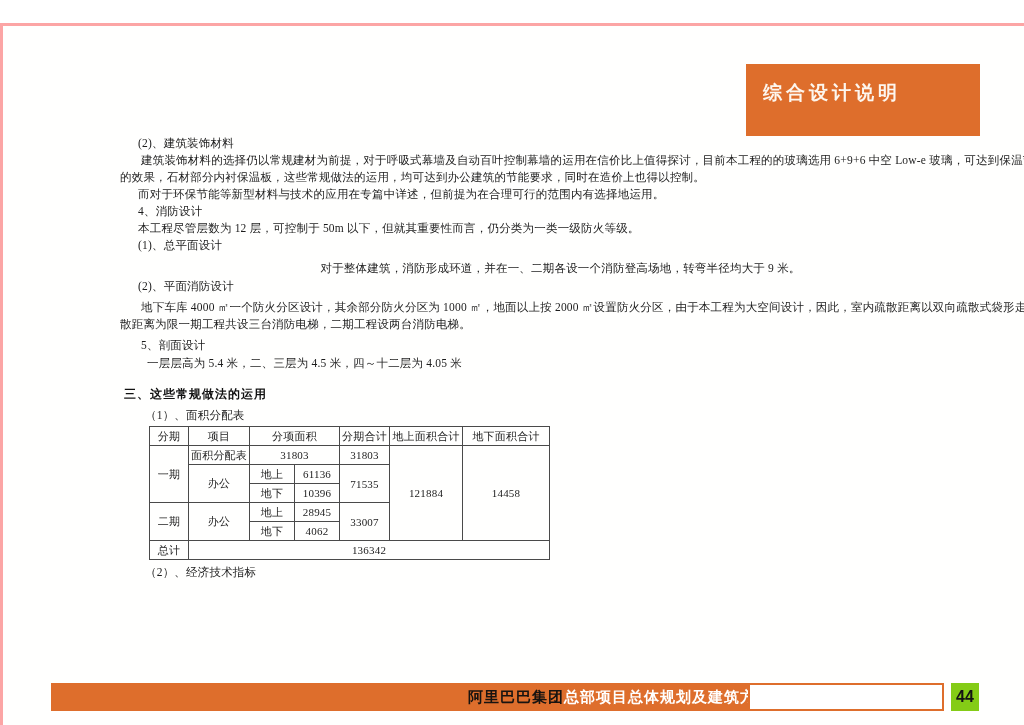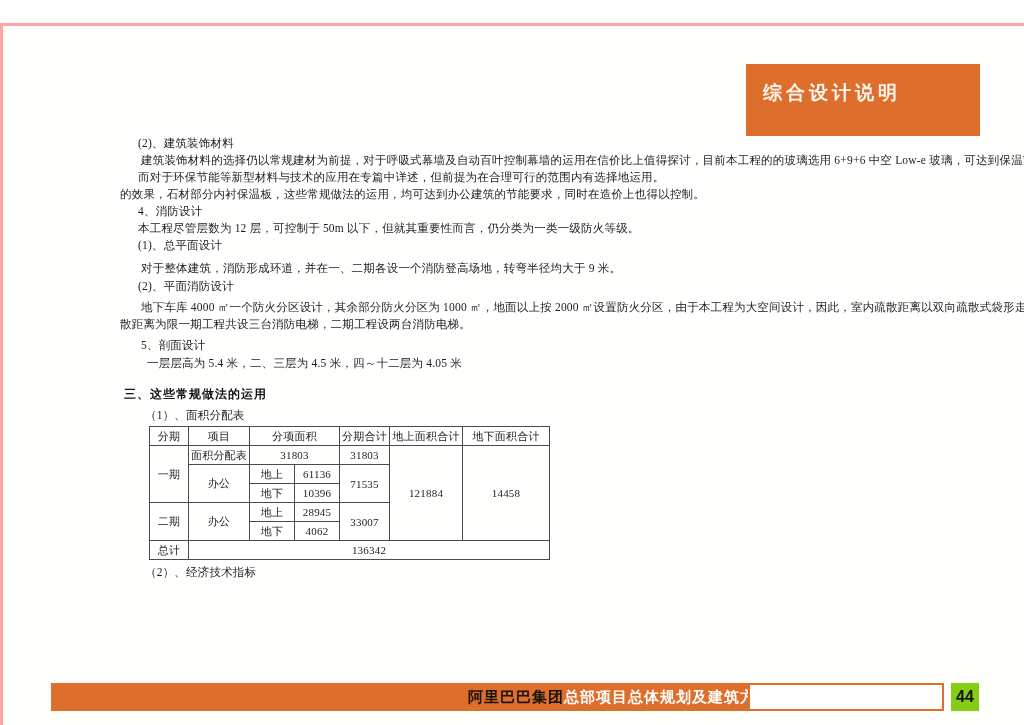--- a/index.html
+++ b/index.html
@@ -37,21 +37,21 @@
     width: 860px;
     font-size: 11.5px;
     color: #1c1c1c;
     letter-spacing: 0.2px;
   }
   .ln { line-height: 17px; white-space: nowrap; }
   .pl0  { padding-left: 0; }
   .pl1  { padding-left: 18px; }
   .pl2  { padding-left: 21px; }
   .pl3  { padding-left: 27px; }
-  .mt6 { margin-top: 6px; }
+  .mt6 { margin-top: 6px; text-align: center; }
   .mt4 { margin-top: 4px; }
   .mt1 { margin-top: 1px; }
   .section-heading {
     margin-top: 14px;
     padding-left: 4px;
     font-family: "Liberation Sans", sans-serif;
     font-weight: bold;
     font-size: 12px;
     color: #111;
     letter-spacing: 1px;
@@ -122,22 +122,22 @@
 
 <div class="page">
 
   <div class="header-block">
     <div class="title">综合设计说明</div>
   </div>
 
   <div class="content">
     <div class="ln pl1">(2)、建筑装饰材料</div>
     <div class="ln pl2">建筑装饰材料的选择仍以常规建材为前提，对于呼吸式幕墙及自动百叶控制幕墙的运用在信价比上值得探讨，目前本工程的的玻璃选用 6+9+6 中空 Low-e 玻璃，可达到保温节能</div>
+    <div class="ln pl0">的效果，石材部分内衬保温板，这些常规做法的运用，均可达到办公建筑的节能要求，同时在造价上也得以控制。</div>
     <div class="ln pl1">而对于环保节能等新型材料与技术的应用在专篇中详述，但前提为在合理可行的范围内有选择地运用。</div>
-    <div class="ln pl0">的效果，石材部分内衬保温板，这些常规做法的运用，均可达到办公建筑的节能要求，同时在造价上也得以控制。</div>
     <div class="ln pl1">4、消防设计</div>
     <div class="ln pl1">本工程尽管层数为 12 层，可控制于 50m 以下，但就其重要性而言，仍分类为一类一级防火等级。</div>
     <div class="ln pl1">(1)、总平面设计</div>
     <div class="ln pl2 mt6">对于整体建筑，消防形成环道，并在一、二期各设一个消防登高场地，转弯半径均大于 9 米。</div>
     <div class="ln pl1 mt1">(2)、平面消防设计</div>
     <div class="ln pl2 mt4">地下车库 4000 ㎡一个防火分区设计，其余部分防火分区为 1000 ㎡，地面以上按 2000 ㎡设置防火分区，由于本工程为大空间设计，因此，室内疏散距离以双向疏散式袋形走道的疏</div>
     <div class="ln pl0">散距离为限一期工程共设三台消防电梯，二期工程设两台消防电梯。</div>
     <div class="ln pl2 mt4">5、剖面设计</div>
     <div class="ln pl3 mt1">一层层高为 5.4 米，二、三层为 4.5 米，四～十二层为 4.05 米</div>
 

